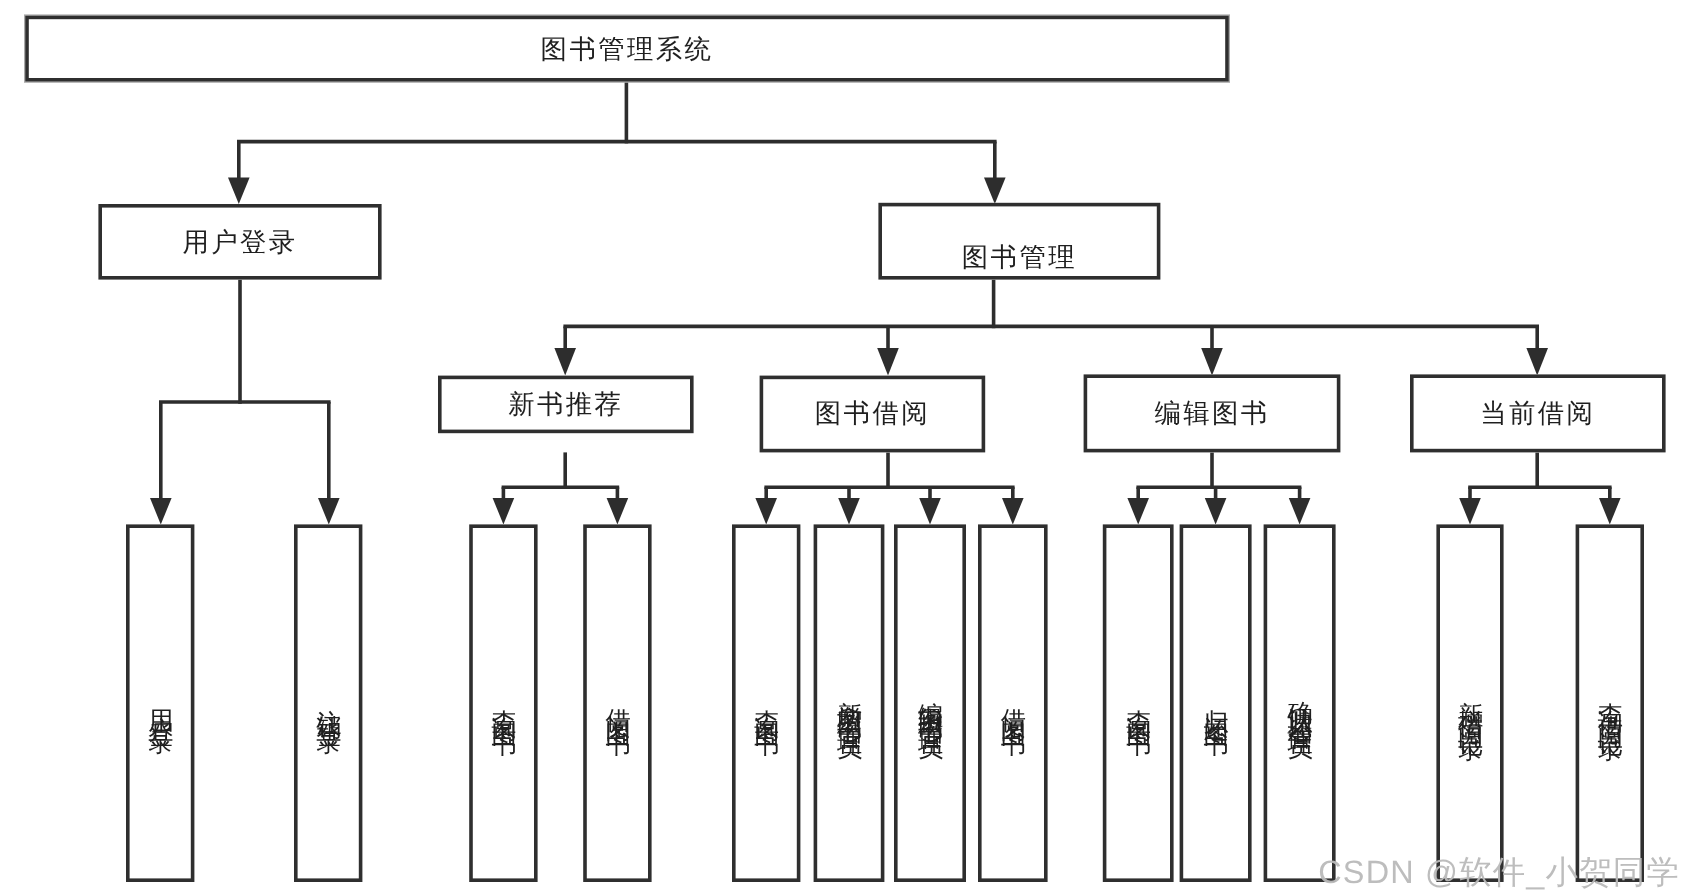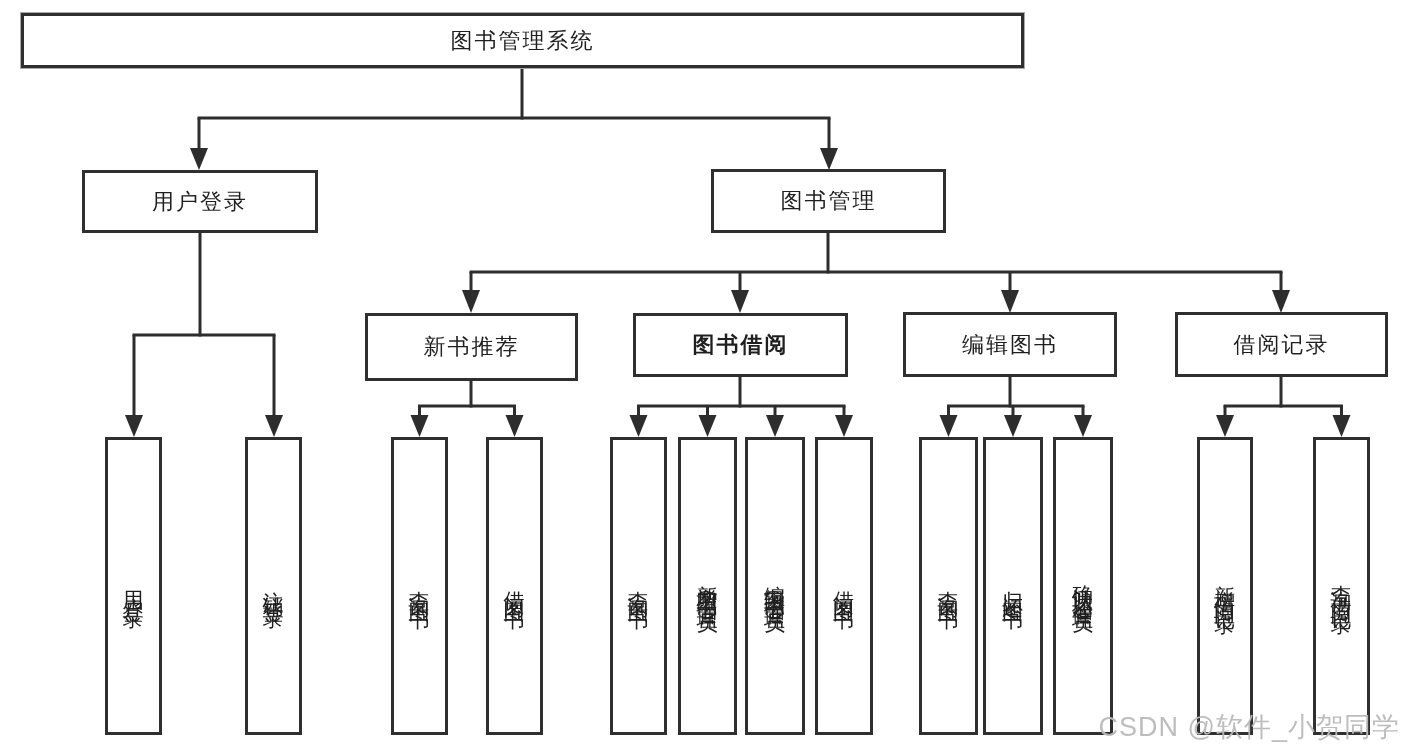--- a/index.html
+++ b/index.html
@@ -110,35 +110,35 @@
     </g>
   </svg>
 
   <div class="node h root" style="left:21px;top:13px;width:1003px;height:55px;">
     <span>图书管理系统</span>
   </div>
 
   <div class="node h" style="left:82px;top:170px;width:236px;height:63px;">
     <span>用户登录</span>
   </div>
-  <div class="node h" style="left:711px;top:169px;width:235px;height:64px;">
+  <div class="node h" style="left:732px;top:169px;width:235px;height:64px;align-items:flex-end;">
     <span>图书管理</span>
   </div>
 
-  <div class="node h" style="left:365px;top:313px;width:213px;height:68px;font-family:Liberation Mono, monospace;">
+  <div class="node h" style="left:365px;top:313px;width:213px;height:48px;font-family:Liberation Mono, monospace;">
     <span>新书推荐</span>
   </div>
-  <div class="node h" style="left:633px;top:313px;width:215px;height:64px;font-weight:bold;">
+  <div class="node h" style="left:633px;top:313px;width:188px;height:64px;">
     <span>图书借阅</span>
   </div>
   <div class="node h" style="left:903px;top:312px;width:214px;height:65px;">
     <span>编辑图书</span>
   </div>
   <div class="node h" style="left:1175px;top:312px;width:213px;height:65px;">
-    <span>借阅记录</span>
+    <span>当前借阅</span>
   </div>
 
   <div class="node leaf" style="left:105px;top:437px;width:57px;height:298px;">
     <span class="vtext">用户登录</span>
   </div>
   <div class="node leaf" style="left:245px;top:437px;width:57px;height:298px;">
     <span class="vtext">注销登录</span>
   </div>
 
   <div class="node leaf" style="left:391px;top:437px;width:57px;height:298px;">

